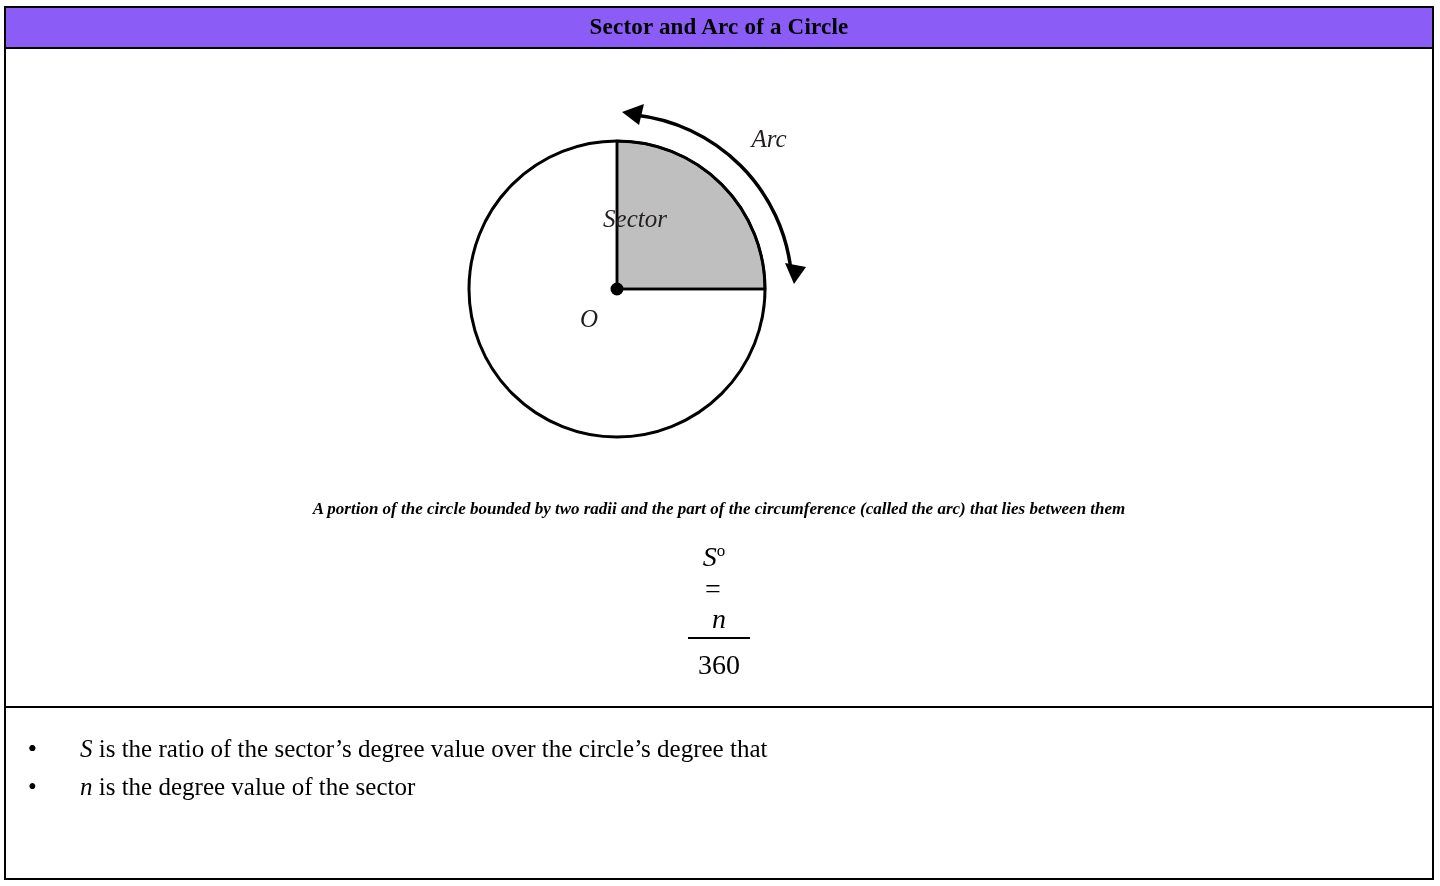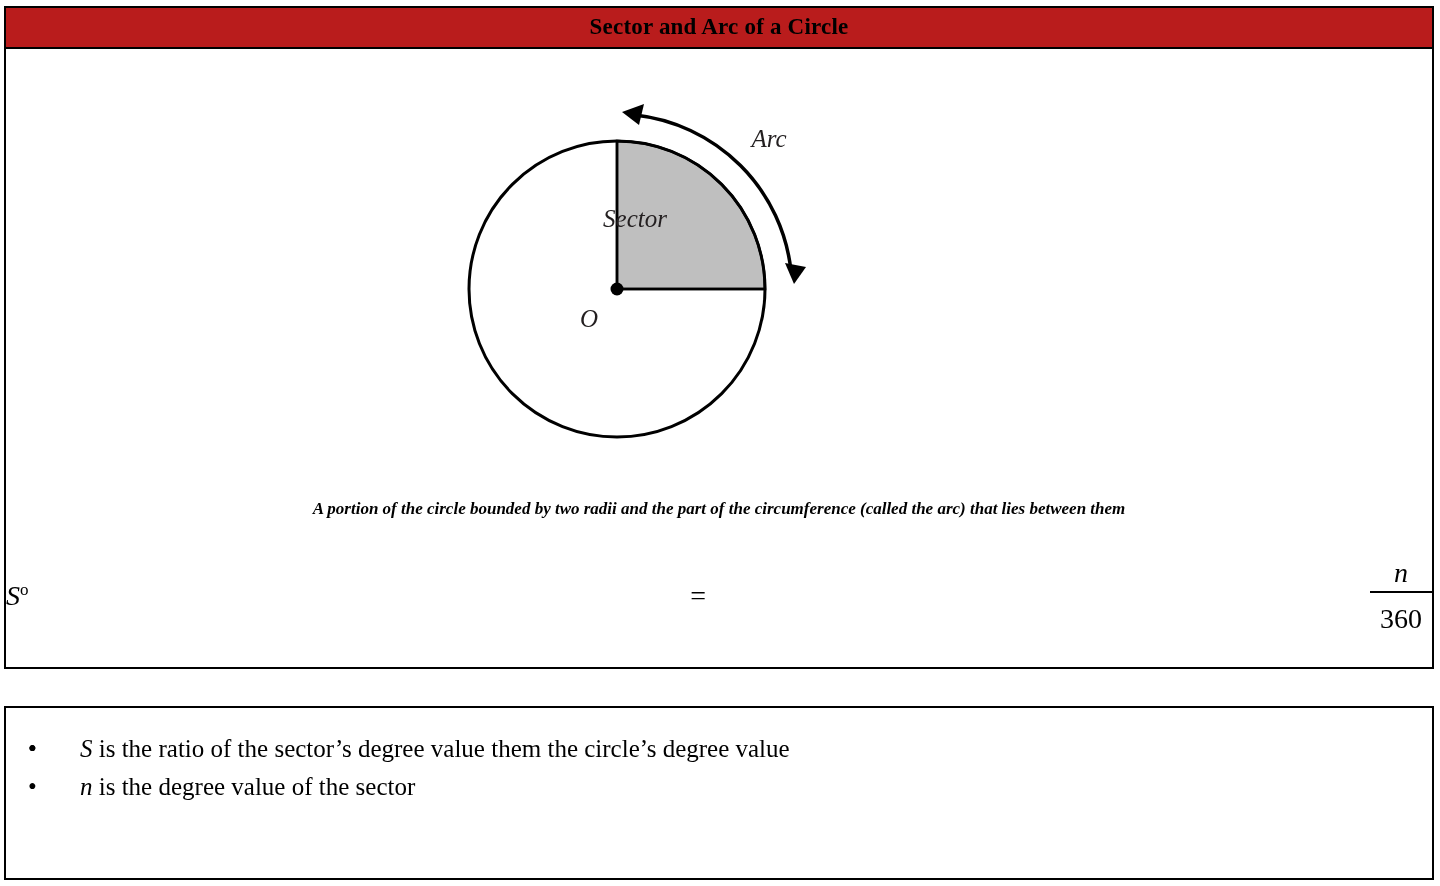--- a/index.html
+++ b/index.html
@@ -26,21 +26,21 @@
   .card {
     position: absolute;
     left: 4px;
     top: 6px;
     width: 1430px;
     box-sizing: border-box;
     border: 2px solid #000000;
   }
 
   .card-header {
-    background: #b91c1c;
+    background: #8b5cf6;
     border-bottom: 2px solid #000000;
     text-align: center;
     font-weight: bold;
     font-size: 23px;
     line-height: 34px;
     padding: 2px 0 3px 0;
     letter-spacing: 0.2px;
   }
 
   .card-body {
@@ -77,24 +77,25 @@
     text-align: center;
     padding: 0 18px;
     margin-top: 2px;
   }
 
   
   .formula {
     display: flex;
     justify-content: space-between;
     align-items: center;
-    margin-top: 32px;
+    margin-top: 14px;
     margin-bottom: 34px;
     font-size: 28px;
     font-style: italic;
+    flex-direction: column;
   }
   .formula .lhs {
     font-style: italic;
     font-size: 28px;
     margin-right: 10px;
   }
   .formula .lhs sup {
     font-size: 17px;
     font-style: normal;
     vertical-align: super;
@@ -212,21 +213,21 @@
     </div>
   </div>
 
   <div class="notes-card">
     <ul class="notes-list">
       <li>
         <span class="dot">•</span>
       </li>
       <li>
         <span class="dot">•</span>
-        <span class="var">S</span><span> is the ratio of the sector’s degree value them the circle’s degree value</span>
+        <span class="var">S</span><span> is the ratio of the sector’s degree value over the circle’s degree that</span>
       </li>
       <li>
         <span class="dot">•</span>
         <span class="var">n</span><span> is the degree value of the sector</span>
       </li>
     </ul>
   </div>
 
 </div>
 

